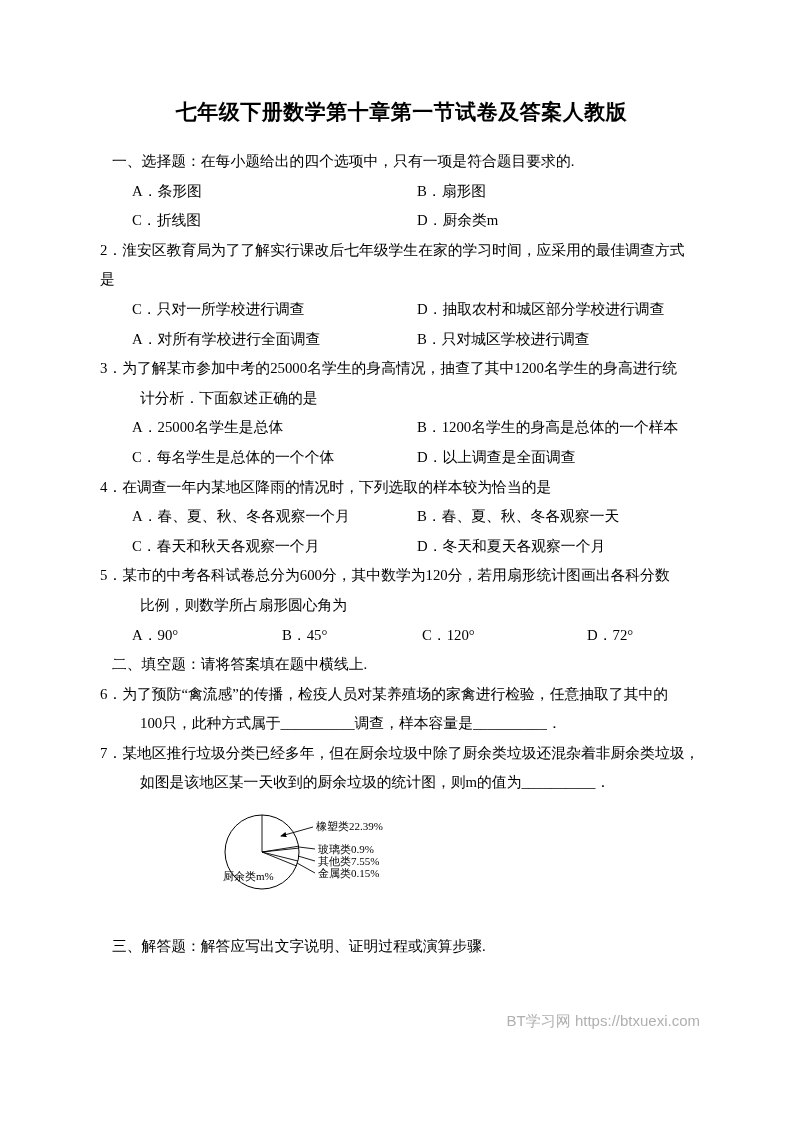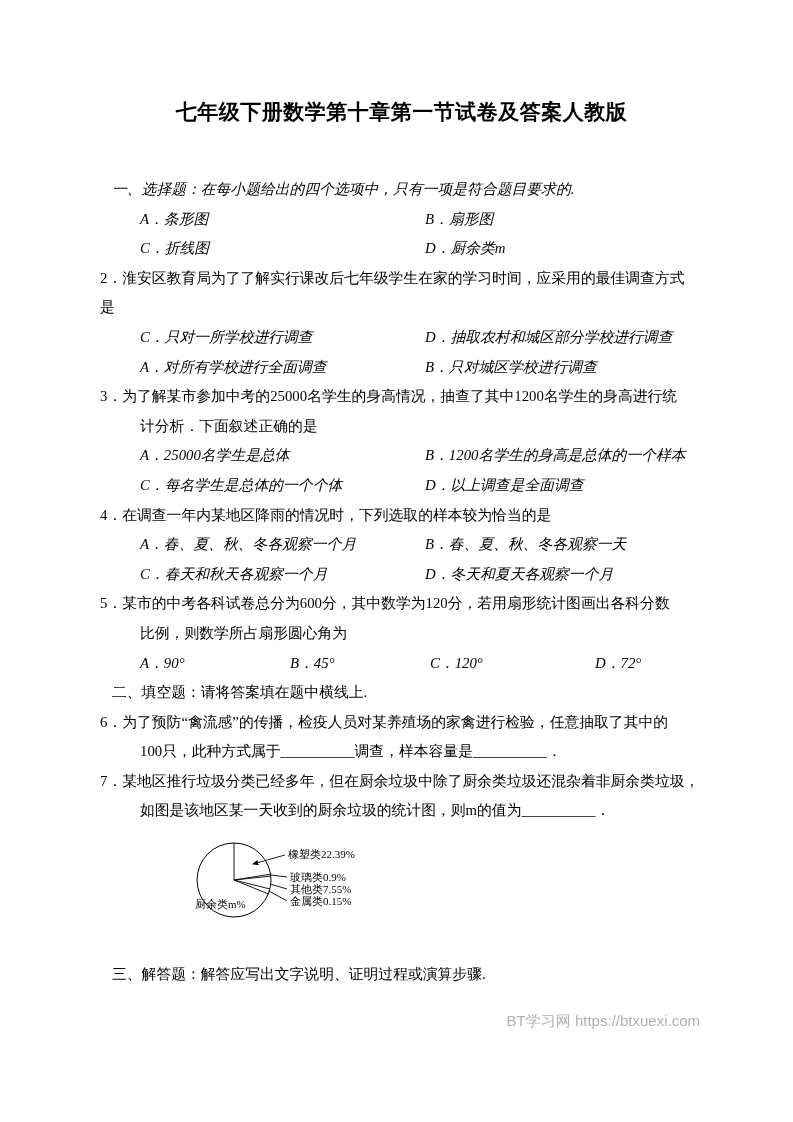--- a/index.html
+++ b/index.html
@@ -20,31 +20,31 @@
     font-weight:bold;
     letter-spacing:0.5px;
     line-height:30px;
     white-space:nowrap;
   }
   .sec-heading {
     margin-left:12px;
     line-height:29.6px;
     white-space:nowrap;
   }
-  .sec1-heading { margin-top:48px;font-style:italic; }
+  .sec1-heading { margin-top:20px; }
   .line { line-height:29.6px; white-space:nowrap; }
   .indent { margin-left:40px; }
-  .opt-row { display:flex; margin-left:40px; line-height:29.6px;font-style:italic; }
+  .opt-row { display:flex; margin-left:32px; line-height:29.6px; }
   .opt-row span { white-space:nowrap; }
   .opt-a { width:285px; flex:0 0 285px; }
   .w150 { width:150px; flex:0 0 150px; }
   .w140 { width:140px; flex:0 0 140px; }
   .w165 { width:165px; flex:0 0 165px; }
   .q7 { }
-  .chart-wrap { margin-left:87px; margin-top:8px; height:100px; }
+  .chart-wrap { margin-left:115px; margin-top:8px; height:100px; }
   .chart-wrap svg text {
     font-family:"Liberation Serif","DejaVu Serif",serif;
     font-size:11px;
     fill:#000;
   }
   .sec3-heading { margin-top:26px; }
   .footer {
     position:absolute;
     right:93px;
     bottom:40px;

